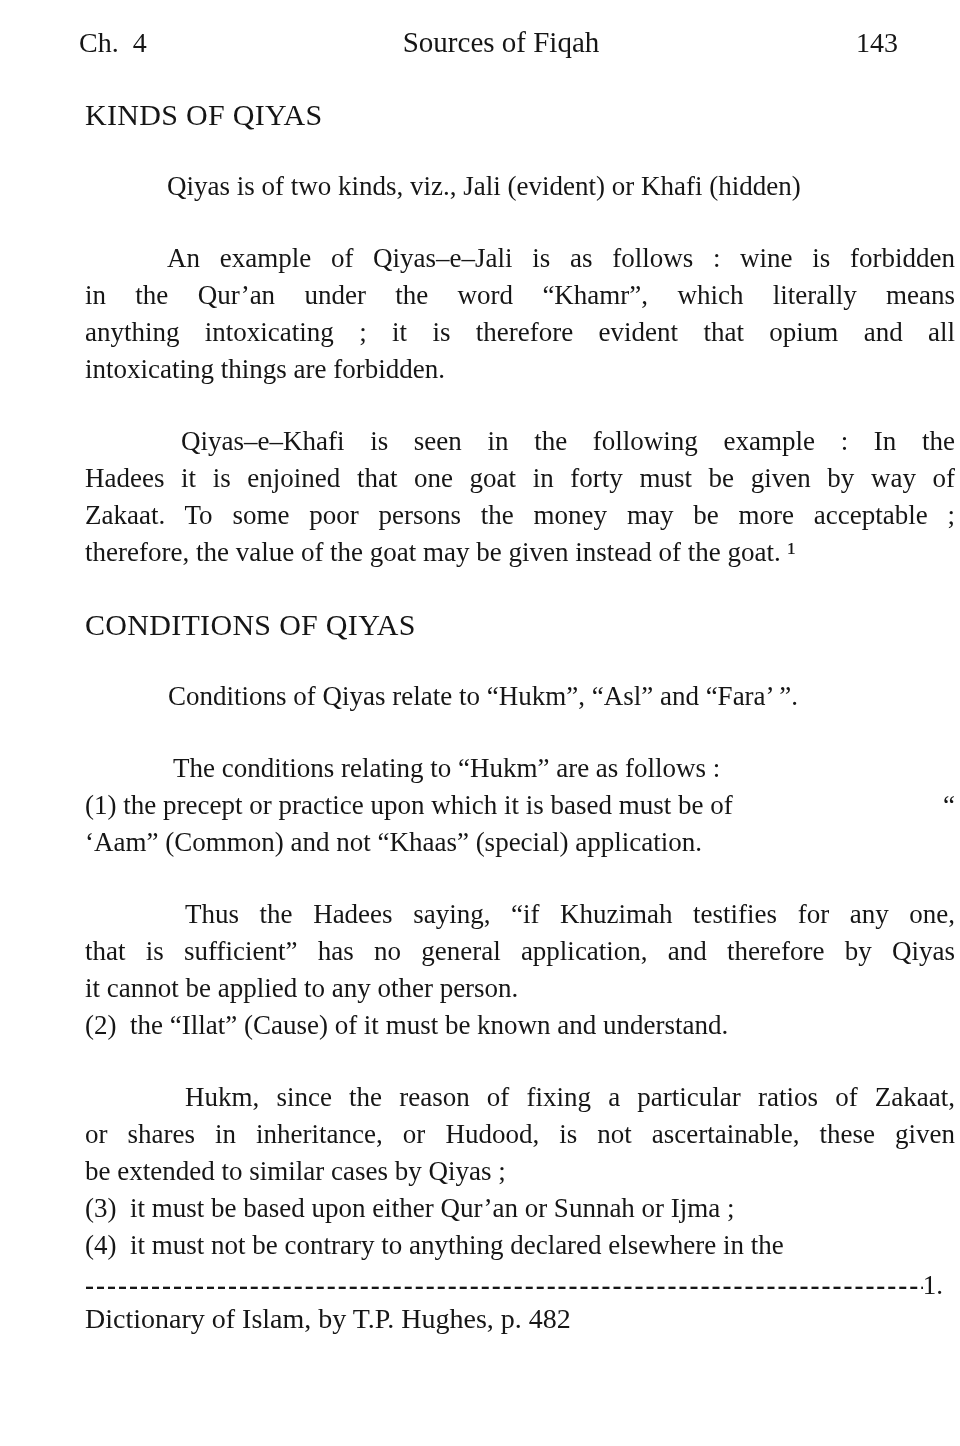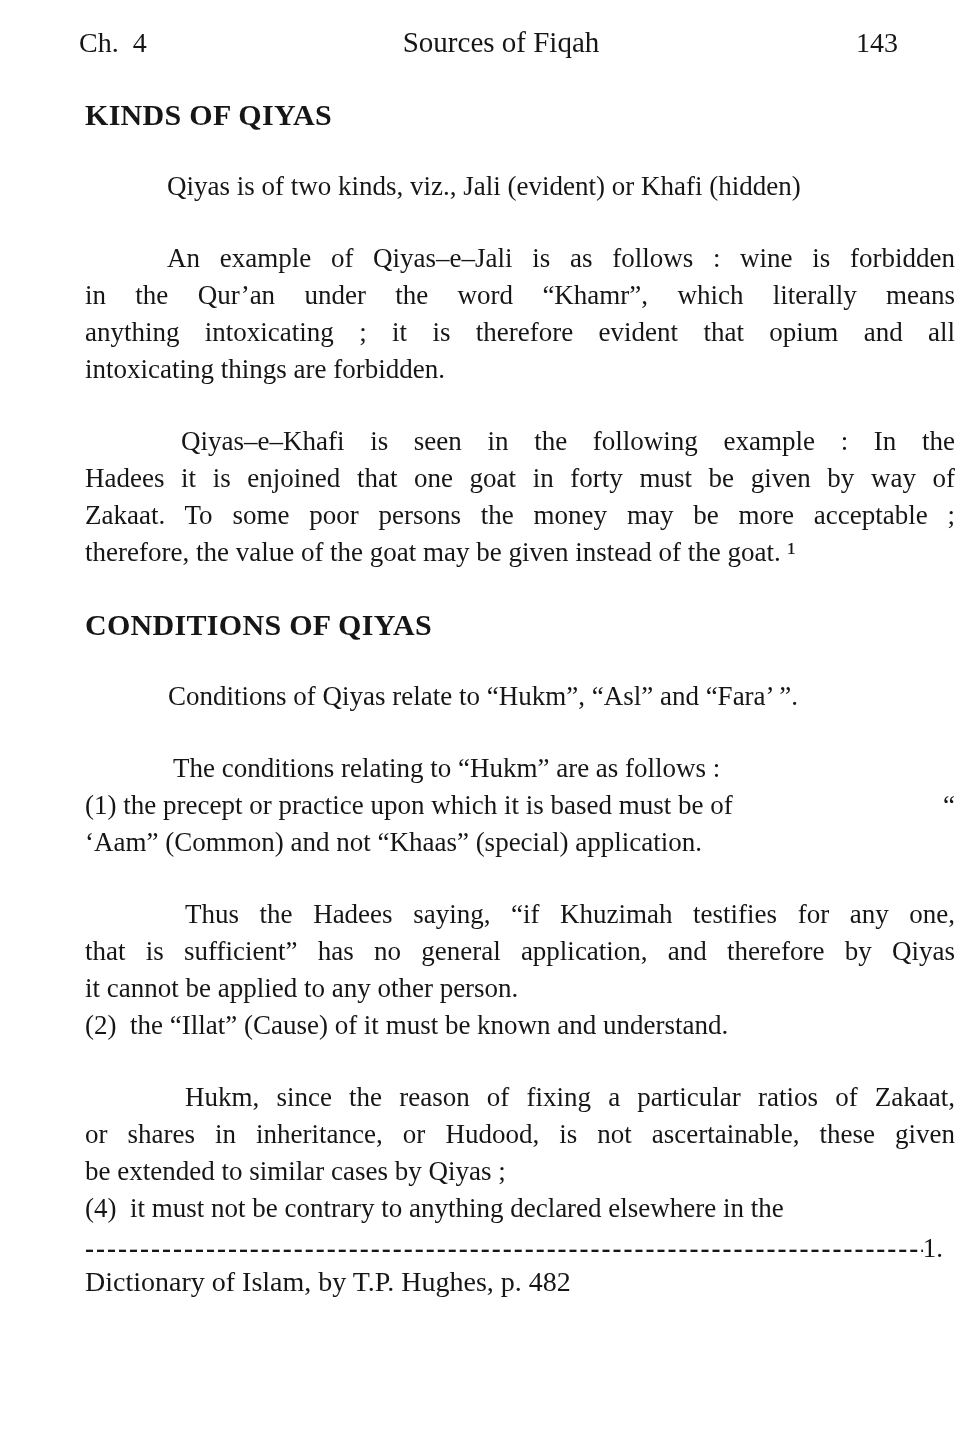--- a/index.html
+++ b/index.html
@@ -29,21 +29,21 @@
   .hdr .title {
     position: absolute; left: 416px; top: 0;
     transform: translateX(-50%);
     font-size: 29px;
   }
   .hdr .pnum { position: absolute; right: 57px; top: 0; }
 
   .heading {
     margin-top: 35px;
     font-size: 30px;
-    font-weight: bold;
+    font-weight: normal;
     line-height: 37px;
     letter-spacing: 0.3px;
   }
   .para { margin-top: 35px; }
   .line {
     font-size: 27px;
     line-height: 37px;
   }
   .j { text-align: justify; text-align-last: justify; }
   .i82  { text-indent: 82px; }
@@ -120,20 +120,21 @@
     <div class="line j i100">Thus the Hadees saying, “if Khuzimah testifies for any one,</div>
     <div class="line j">that is sufficient” has no general application, and therefore by Qiyas</div>
     <div class="line">it cannot be applied to any other person.</div>
     <div class="line">(2)&nbsp; the “Illat” (Cause) of it must be known and understand.</div>
   </div>
 
   <div class="para">
     <div class="line j i100">Hukm, since the reason of fixing a particular ratios of Zakaat,</div>
     <div class="line j">or shares in inheritance, or Hudood, is not ascertainable, these given</div>
     <div class="line">be extended to similar cases by Qiyas ;</div>
+    <div class="line">(3)&nbsp; it must be based upon either Qur’an or Sunnah or Ijma ;</div>
     <div class="line">(4)&nbsp; it must not be contrary to anything declared elsewhere in the</div>
   </div>
 
   <div class="sep">
     <span class="dashes">----------------------------------------------------------------------------------------------------</span>
       <span>1.</span>
   </div>
 
   <div class="footnote-text">Dictionary of Islam, by T.P. Hughes, p. 482</div>
 

